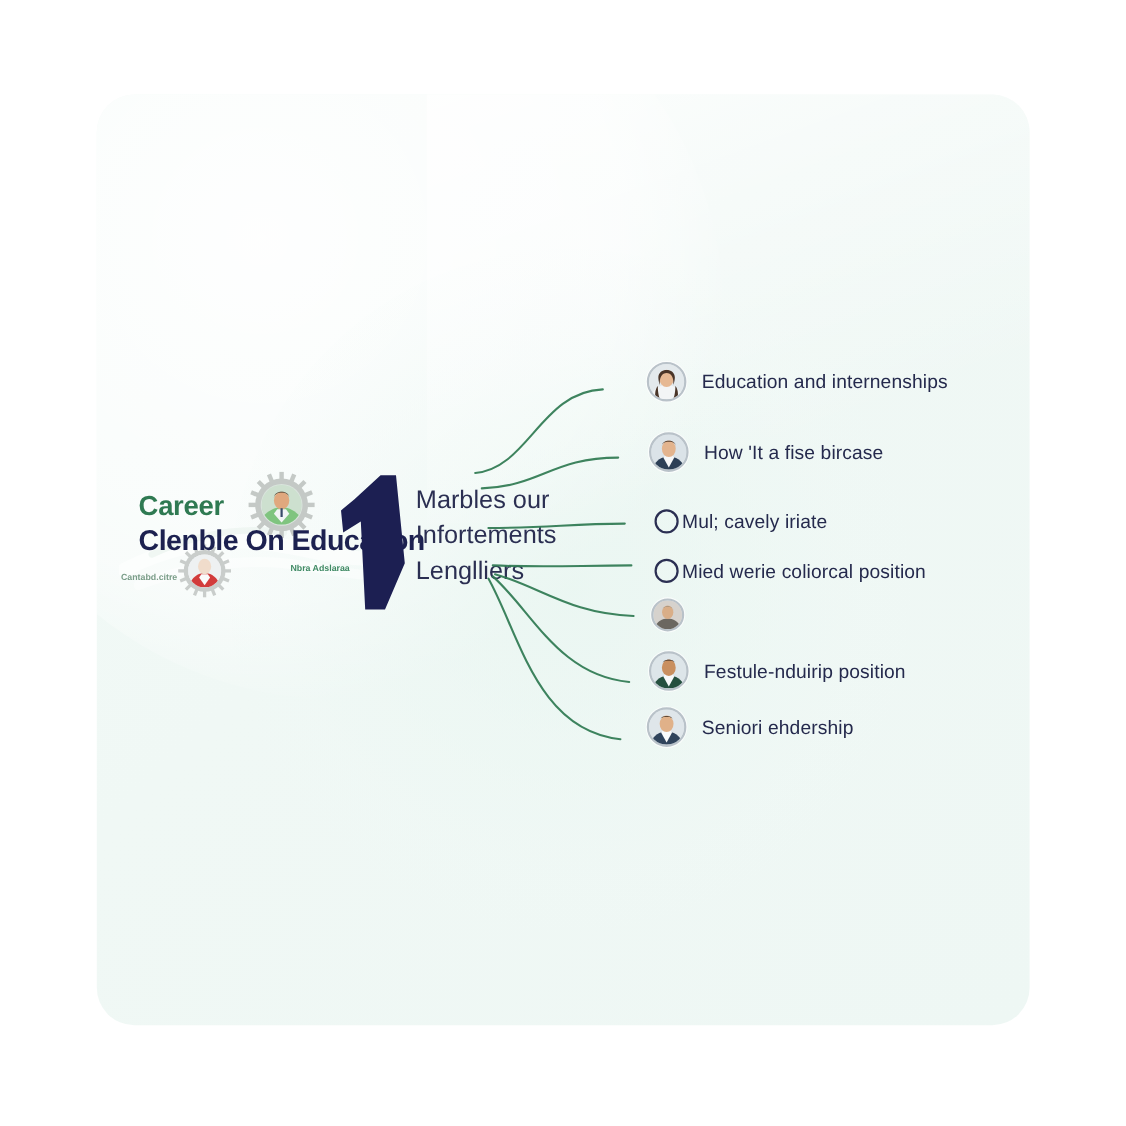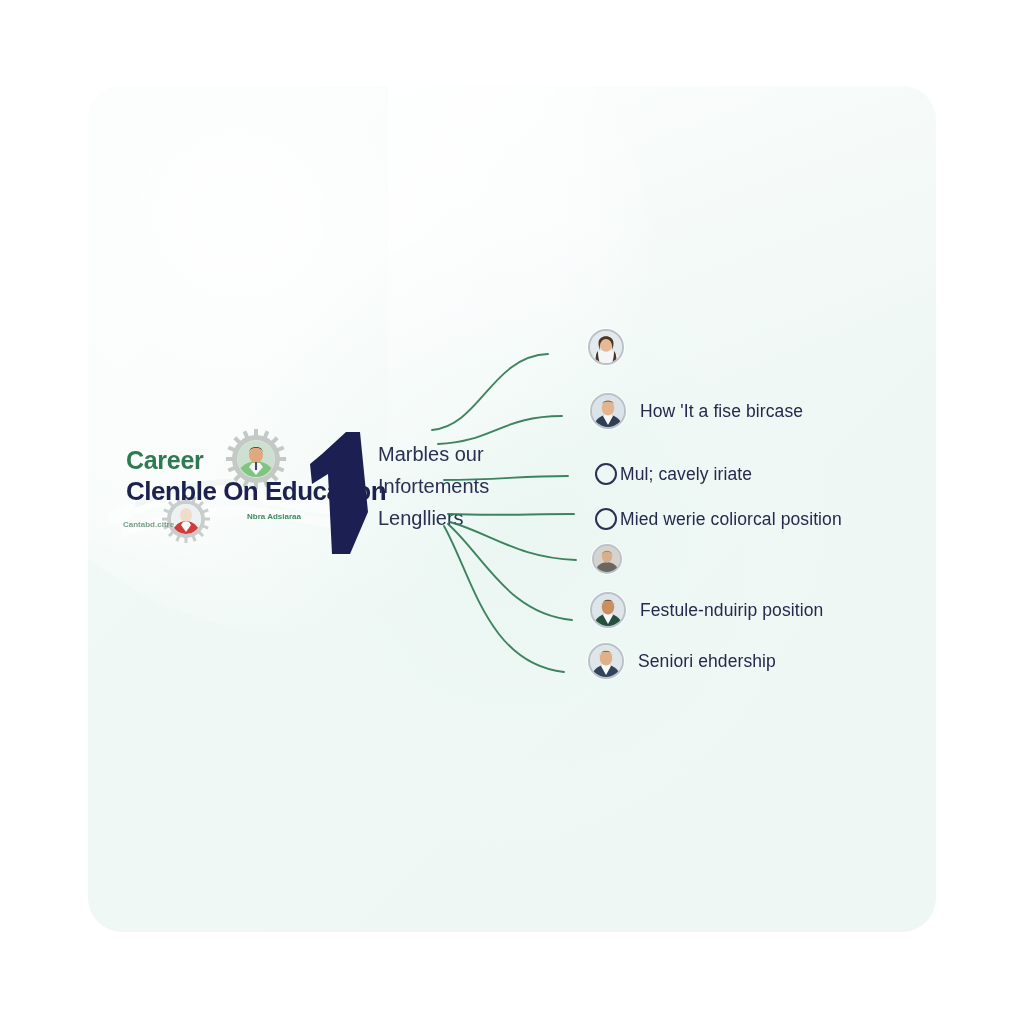--- a/index.html
+++ b/index.html
@@ -101,25 +101,24 @@
   }
   #brand-sub-left {
     position: absolute;
     left: 2px;
     top: 84px;
     font-size: 8px;
     font-weight: bold;
     color: #7a9d88;
     white-space: nowrap;
     filter: blur(0.4px);
-    margin-left: 13px;
   }
   #brand-sub-right {
     position: absolute;
-    left: 139px;
+    left: 156px;
     top: 76px;
     font-size: 8px;
     font-weight: bold;
     color: #3f8a64;
     white-space: nowrap;
     filter: blur(0.4px);
   }
 
   .gear-badge {
     position: absolute;
@@ -151,21 +150,21 @@
     width: 80px;
     height: 140px;
   }
 
   
   #center-text {
     position: absolute;
     left: 290px;
     top: 352px;
     width: 180px;
-    font-size: 20px;
+    font-size: 23px;
     line-height: 32px;
     color: #2b2f52;
     font-weight: 400;
   }
   #center-text div { white-space: nowrap; }
 
   
   #connectors {
     position: absolute;
     left: 0;
@@ -346,20 +345,21 @@
         <div class="marker avatar">
           <svg class="av-svg" width="32" height="32" viewBox="0 0 32 32">
             <rect width="32" height="32" fill="#e3e9ec"></rect>
             <path d="M1 30 C 4 22, 10 19, 16 19 C 22 19, 28 22, 31 30 L31 32 L1 32 Z" fill="#f3f5f6"></path>
             <path d="M8 20 C 8 28, 10 32, 10 32 L6 32 C 5 27, 6 22, 8 20 Z" fill="#4a3528"></path>
             <path d="M24 20 C 24 28, 22 32, 22 32 L26 32 C 27 27, 26 22, 24 20 Z" fill="#4a3528"></path>
             <ellipse cx="16" cy="13" rx="6.5" ry="7.8" fill="#e6b893"></ellipse>
             <path d="M8.5 12 C 8.5 3, 23.5 3, 23.5 12 C 23.5 16, 22 19, 22 19 C 23 12, 20 8, 16 8 C 12 8, 9 12, 10 19 C 10 19, 8.5 16, 8.5 12 Z" fill="#4a3528"></path>
           </svg>
         </div>
+        <div class="item-label">Education and internenships</div>
       </div>
 
       <div class="list-item" style="top:64px;left:2px;text-align:right;">
         <div class="marker avatar">
           <svg class="av-svg" width="32" height="32" viewBox="0 0 32 32">
             <rect width="32" height="32" fill="#dbe3e8"></rect>
             <path d="M1 31 C 4 23, 10 20, 16 20 C 22 20, 28 23, 31 31 L31 32 L1 32 Z" fill="#2c3f56"></path>
             <path d="M11 21 L16 30 L21 21 L19 19 L13 19 Z" fill="#f5f7f8"></path>
             <ellipse cx="16" cy="13" rx="6.3" ry="7.5" fill="#e3b48e"></ellipse>
             <path d="M9.5 11 C 9.5 4, 22.5 4, 22.5 11 C 22.5 8, 20 6.5, 16 6.5 C 12 6.5, 9.5 8, 9.5 11 Z" fill="#5a4130"></path>

